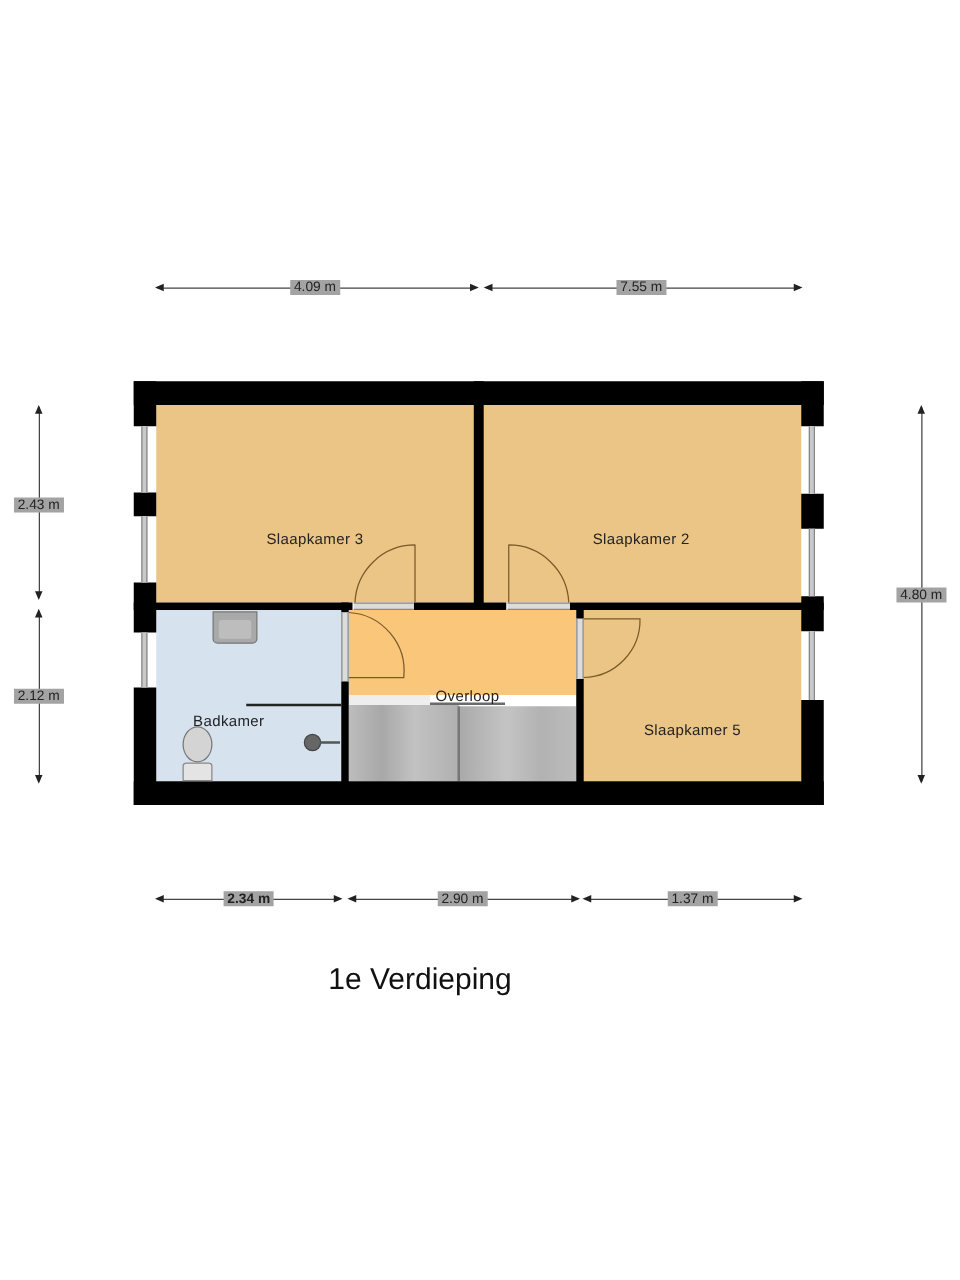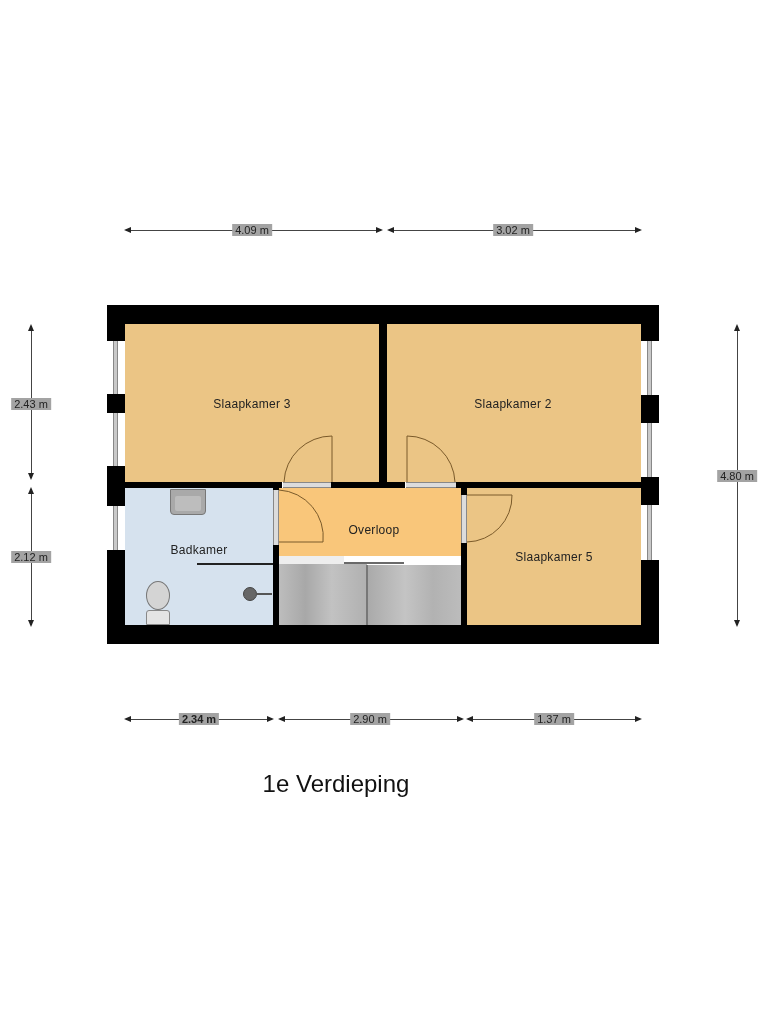--- a/index.html
+++ b/index.html
@@ -1,20 +1,20 @@
 <!DOCTYPE html>
 <html><head>
 <meta charset="utf-8">
 <style>
   html, body { margin:0; padding:0; background:#ffffff; }
   body { width:768px; height:1024px; position:relative; overflow:hidden; font-family:"Liberation Sans", sans-serif; }
   .abs { position:absolute; }
   .wall { position:absolute; background:#000; }
   .room { position:absolute; }
-  .label { position:absolute; font-size:12px; color:#222; white-space:nowrap; transform:translate(-50%,-50%); letter-spacing:0.3px; }
+  .label { position:absolute; font-size:12px; color:#222; white-space:nowrap; transform:translate(-50%,-50%); letter-spacing:0.3px;margin-top:27px; }
   .dim-h { position:absolute; height:1px; background:#444; }
   .dim-v { position:absolute; width:1px; background:#444; }
   .dim-text { position:absolute; font-size:11px; color:#222; background:#a3a3a3; padding:0 3px; white-space:nowrap; transform:translate(-50%,-50%); }
   .arrow-l { position:absolute; width:0; height:0; border-top:3px solid transparent; border-bottom:3px solid transparent; border-right:7px solid #222; }
   .arrow-r { position:absolute; width:0; height:0; border-top:3px solid transparent; border-bottom:3px solid transparent; border-left:7px solid #222; }
   .arrow-u { position:absolute; width:0; height:0; border-left:3px solid transparent; border-right:3px solid transparent; border-bottom:7px solid #222; }
   .arrow-d { position:absolute; width:0; height:0; border-left:3px solid transparent; border-right:3px solid transparent; border-top:7px solid #222; }
   .window-v { position:absolute; width:5px; background:#c9c9c9; border-left:1px solid #888; border-right:1px solid #888; box-sizing:border-box; }
   .window-h { position:absolute; height:5px; background:#c9c9c9; border-top:1px solid #888; border-bottom:1px solid #888; box-sizing:border-box; }
   .title { position:absolute; left:0; width:672px; top:770px; text-align:center; font-size:24px; color:#111; }
@@ -26,21 +26,21 @@
 <div>
   <div class="dim-h" style="left:126px; top:230px; width:255px;"></div>
   <div class="arrow-l" style="left:124px; top:227px;"></div>
   <div class="arrow-r" style="left:376px; top:227px;"></div>
   <div class="dim-text" style="left:252px; top:230px;">4.09 m</div>
 </div>
 <div>
   <div class="dim-h" style="left:389px; top:230px; width:251px;"></div>
   <div class="arrow-l" style="left:387px; top:227px;"></div>
   <div class="arrow-r" style="left:635px; top:227px;"></div>
-  <div class="dim-text" style="left:513px; top:230px;">3.02 m</div>
+  <div class="dim-text" style="left:513px; top:230px;">7.55 m</div>
 </div>
 
 <div>
   <div class="dim-v" style="left:31px; top:326px; height:152px;"></div>
   <div class="arrow-u" style="left:28px; top:324px;"></div>
   <div class="arrow-d" style="left:28px; top:473px;"></div>
   <div class="dim-text" style="left:31px; top:404px;">2.43 m</div>
 </div>
 <div>
   <div class="dim-v" style="left:31px; top:489px; height:136px;"></div>
@@ -141,17 +141,17 @@
   <div class="abs" style="left:243px; top:587px; width:14px; height:14px; border-radius:50%; background:#666; border:1px solid #444; box-sizing:border-box;"></div>
   <div class="abs" style="left:256px; top:593px; width:16px; height:2px; background:#555;"></div>
   <div class="abs" style="left:146px; top:581px; width:24px; height:44px;">
     <div style="position:absolute; left:0; top:0; width:24px; height:29px; background:#d4d4d4; border:1px solid #777; border-radius:50%; box-sizing:border-box;"></div>
     <div style="position:absolute; left:0; top:29px; width:24px; height:15px; background:#e4e4e4; border:1px solid #888; border-radius:3px 3px 0 0; box-sizing:border-box;"></div>
   </div>
 
   <div class="label" style="left:252px; top:404px;">Slaapkamer 3</div>
   <div class="label" style="left:513px; top:404px;">Slaapkamer 2</div>
   <div class="label" style="left:554px; top:557px;">Slaapkamer 5</div>
-  <div class="label" style="left:199px; top:550px;text-align:center;">Badkamer</div>
+  <div class="label" style="left:183px; top:550px;text-align:center;">Badkamer</div>
   <div class="label" style="left:374px; top:530px;">Overloop</div>
 </div>
 
 <div class="title">1e Verdieping</div>
 
 </body></html>

